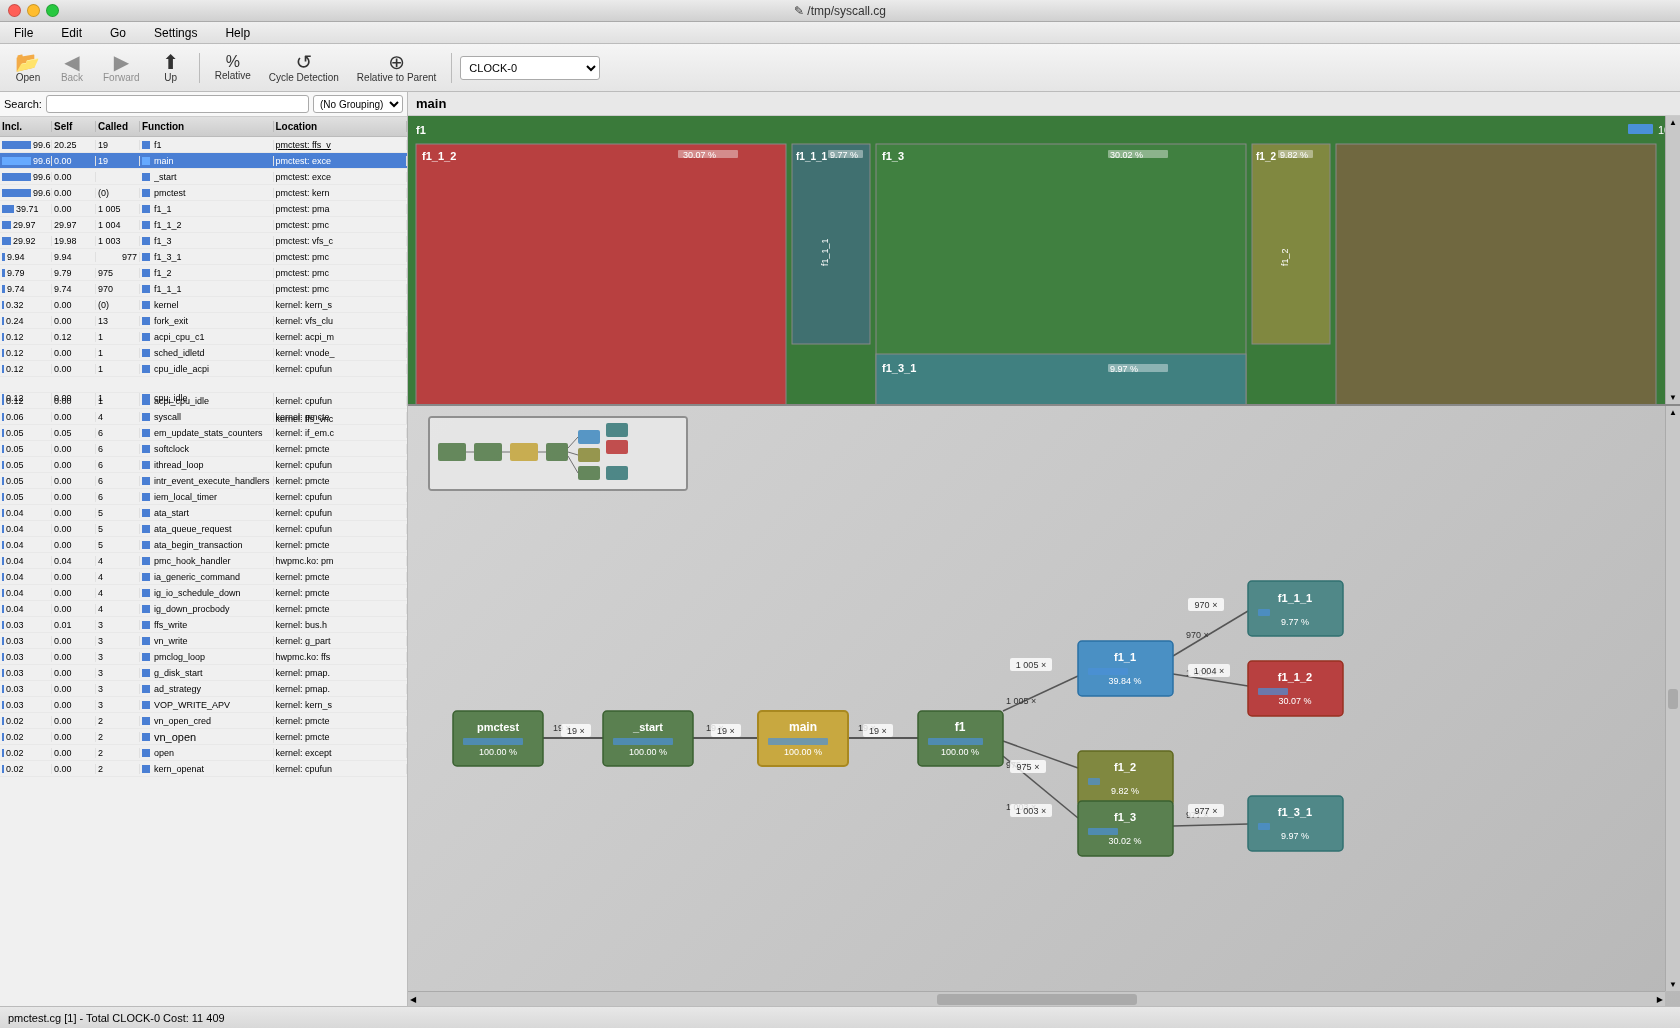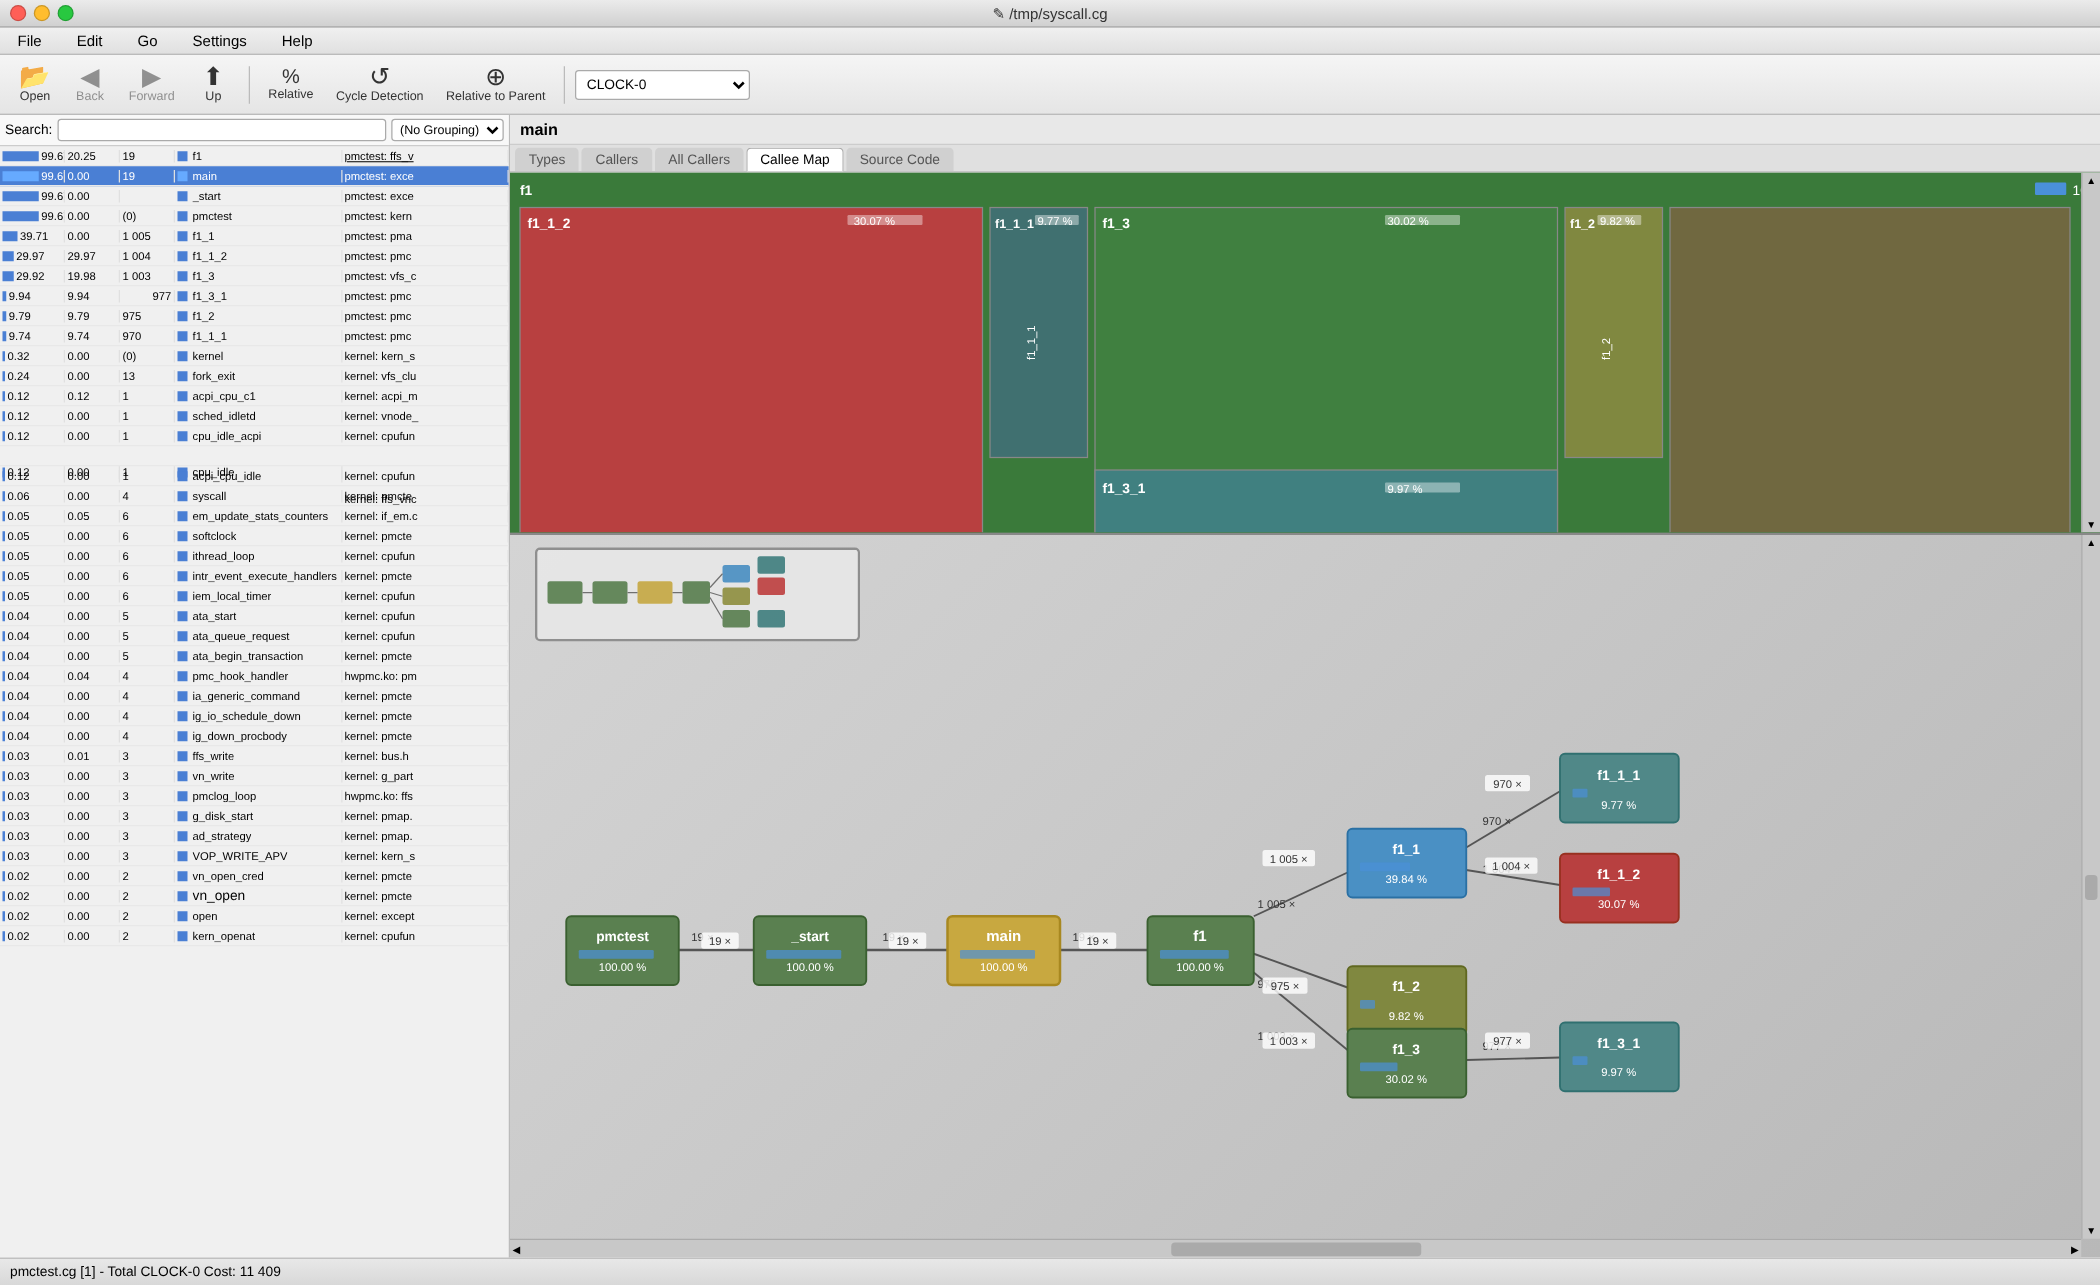--- a/index.html
+++ b/index.html
@@ -133,20 +133,27 @@
 <div class="main-layout">
 
   <div class="left-panel">
     <div class="search-bar">
       <span class="search-label">Search:</span>
       <input class="search-input" type="text" style="">
       <select class="grouping-select">
         <option>(No Grouping)</option>
       </select>
     </div>
+    <div class="table-header">
+      <div class="th">Incl.</div>
+      <div class="th">Self</div>
+      <div class="th">Called</div>
+      <div class="th">Function</div>
+      <div class="th">Location</div>
+    </div>
     <div class="table-body" id="table-body">
         <div class="table-row">
     <div class="td td-bar">
       <div style="width:29px;height:8px;background:#4a7fd4;flex-shrink:0;"></div>
       <span style="font-size:9px;">99.67</span>
     </div>
     <div class="td" style="font-size:9px;">20.25</div>
     <div class="td" style="font-size:9px;">19</div>
     <div class="td td-bar">
       <div style="width:8px;height:8px;background:#4a7fd4;flex-shrink:0;margin-right:2px;"></div>
@@ -661,27 +668,20 @@
     </div>
     <div class="td" style="font-size:9px;">kernel: cpufun</div>
   </div>
       </div>
   </div>
 
   <div class="right-panel">
     <div class="right-header">
       <span class="right-title">main</span>
     </div>
-    <div class="tab-bar" id="tab-bar">
-        <div class="tab">Types</div>
-        <div class="tab">Callers</div>
-        <div class="tab">All Callers</div>
-        <div class="tab active">Callee Map</div>
-        <div class="tab">Source Code</div>
-      </div>
 
     <div class="viz-area">
 
       <div class="treemap-section" style="position:relative;">
         <svg id="treemap-svg" width="100%" height="100%">
 
           <rect x="0" y="0" width="100%" height="100%" fill="#3a7a3a"></rect>
 
           <text x="8" y="18" font-size="11" fill="white" font-weight="bold">f1</text>
           <text x="1250" y="18" font-size="11" fill="white">100.00 %</text>

